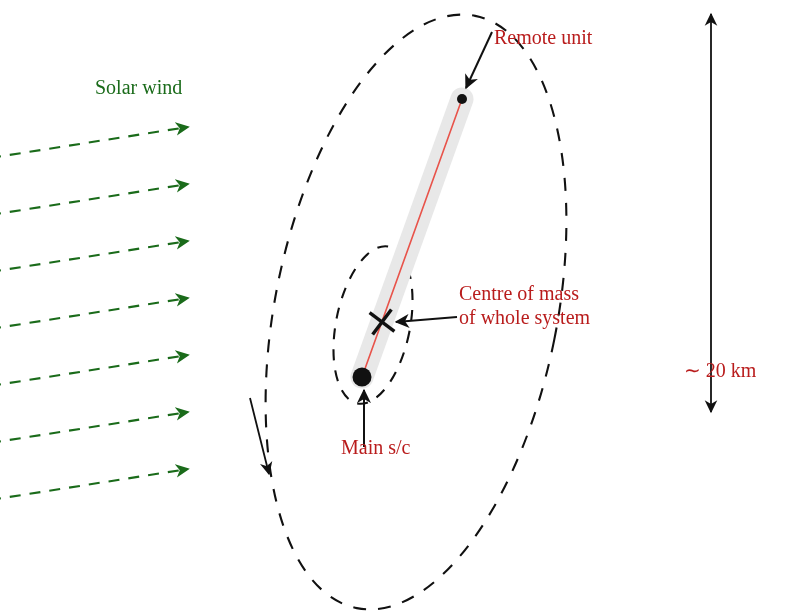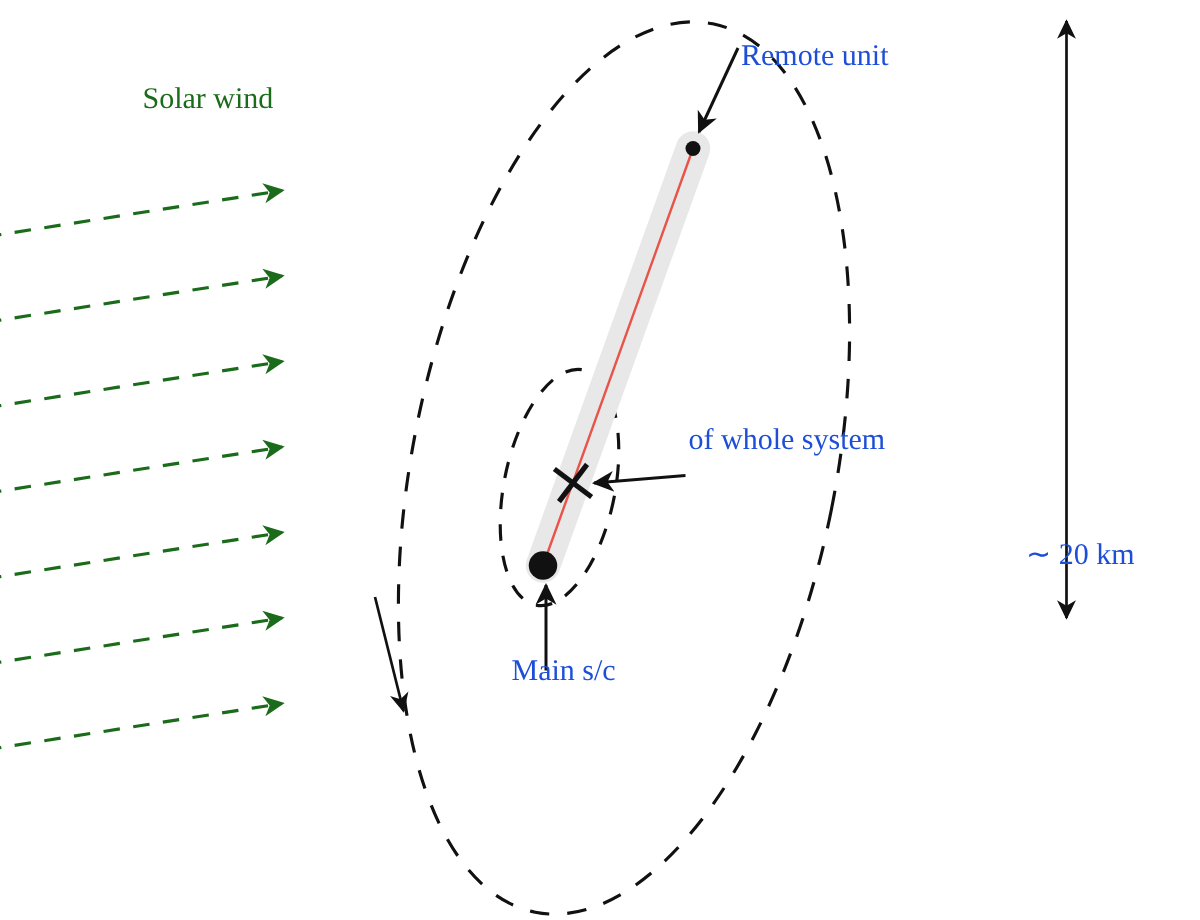--- a/index.html
+++ b/index.html
@@ -20,27 +20,27 @@
   #figure svg {
     position: absolute;
     top: 0;
     left: 0;
     width: 800px;
     height: 613px;
   }
   .fig-label {
     position: absolute;
     font-family: "Liberation Serif", serif;
-    color: #1d4ed8;
+    color: #b91c1c;
     white-space: nowrap;
     line-height: 1.18;
   }
   .label-solar-wind {
     left: 95px;
-    top: 55px;
+    top: 76px;
     font-size: 20px;
     color: #1a6b1a;
   }
   .label-remote-unit {
     left: 494px;
     top: 26px;
     font-size: 20px;
   }
   .label-centre-mass {
     left: 459px;
@@ -110,20 +110,21 @@
     <line x1="250" y1="398" x2="269" y2="474" stroke="#111111" stroke-width="1.8" marker-end="url(#arrowBlack)"></line>
 
     <line x1="711" y1="14" x2="711" y2="412" stroke="#111111" stroke-width="1.8" marker-start="url(#arrowBlackStart)" marker-end="url(#arrowBlack)"></line>
   </svg>
 
   <div class="fig-label label-solar-wind">Solar wind</div>
 
   <div class="fig-label label-remote-unit">Remote unit</div>
 
   <div class="fig-label label-centre-mass">
+    <div>Centre of mass</div>
     <div>of whole system</div>
   </div>
 
   <div class="fig-label label-main-sc">Main s/c</div>
 
   <div class="fig-label label-scale">∼ 20 km</div>
 
 </div>
 
 </body></html>

